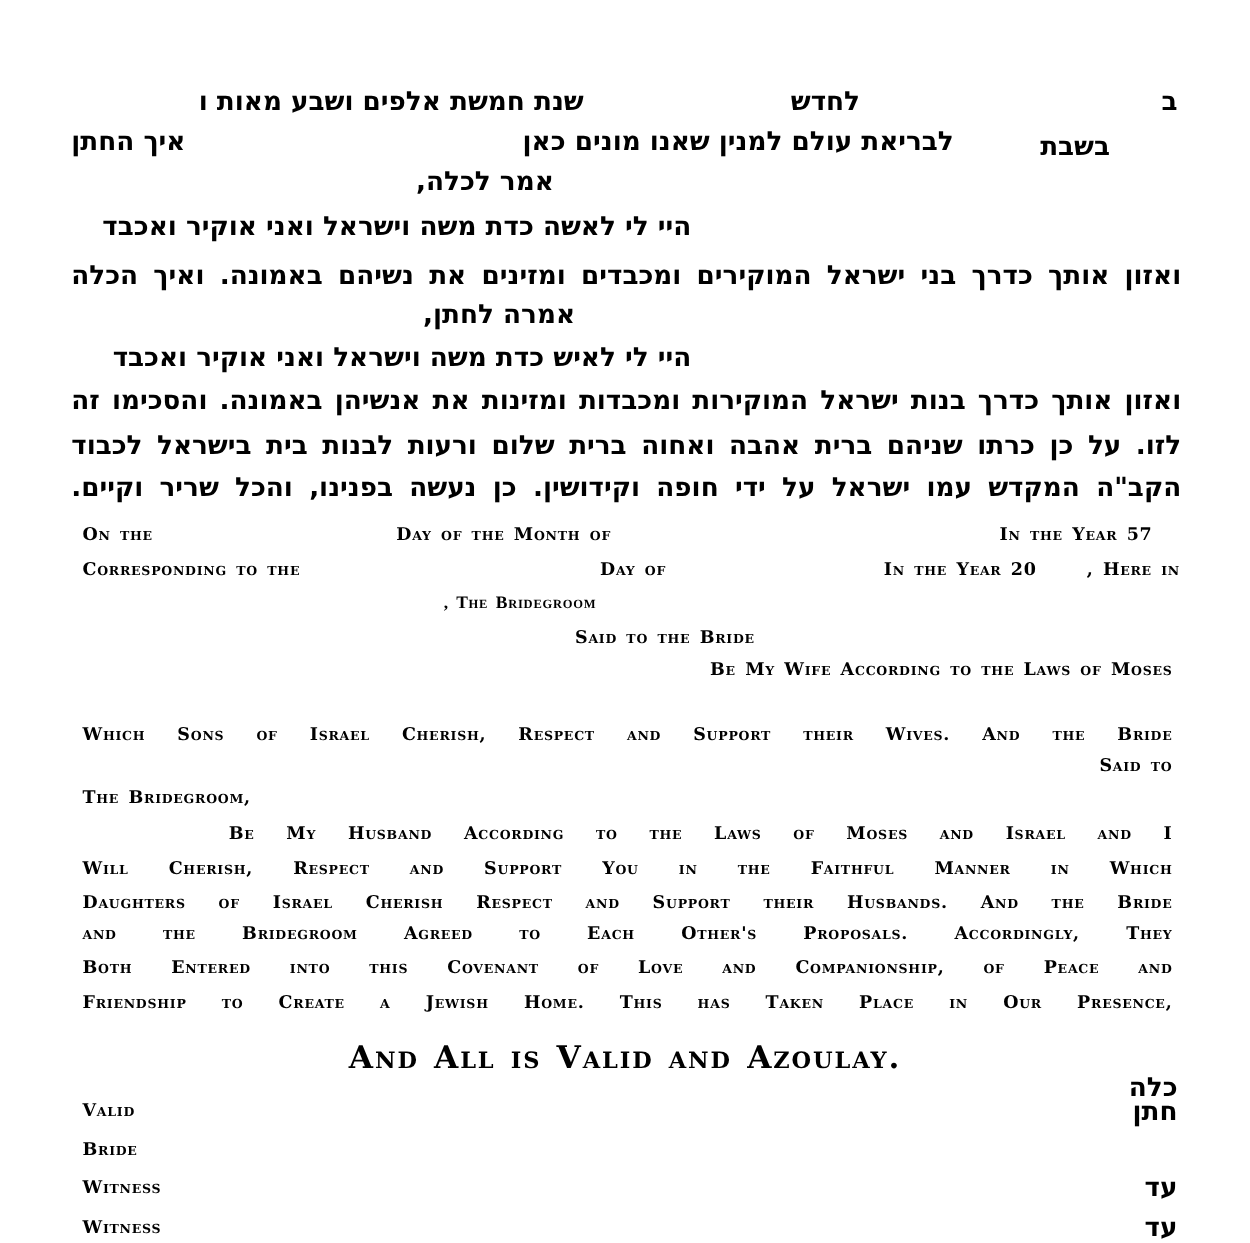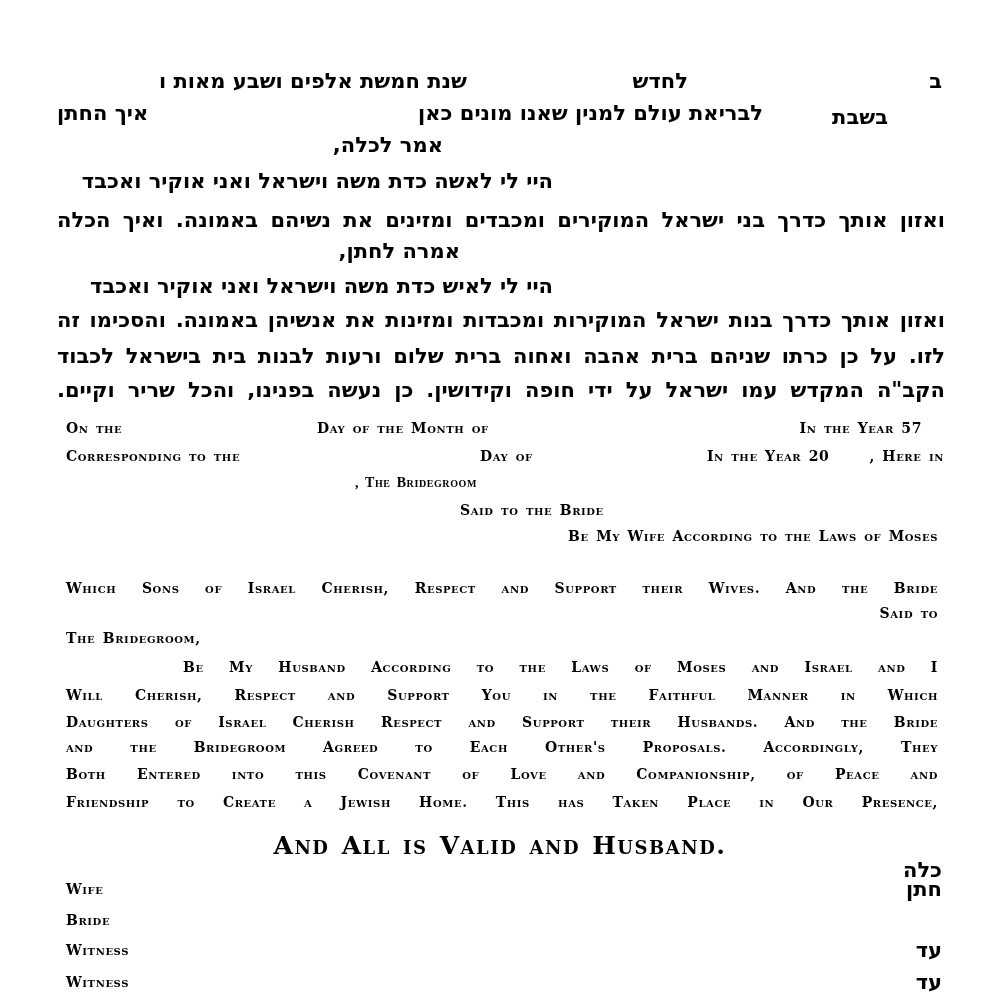--- a/index.html
+++ b/index.html
@@ -92,23 +92,23 @@
   <div class="en en-just" style="top:581px;">Which Sons of Israel Cherish, Respect and Support their Wives.  And the Bride</div>
   <span class="en en-right" style="top:606px;">Said to</span>
   <span class="en en-run" style="top:631px; left:66px;">The Bridegroom,</span>
   <div class="en en-just indent" style="top:660px;">Be My Husband  According to the Laws of Moses and Israel and I</div>
   <div class="en en-just" style="top:688px;">Will Cherish, Respect and Support You in the Faithful Manner in Which</div>
   <div class="en en-just" style="top:715px;">Daughters of Israel Cherish Respect and Support their Husbands. And the Bride</div>
   <div class="en en-just" style="top:740px;">and the Bridegroom Agreed to Each Other's Proposals. Accordingly, They</div>
   <div class="en en-just" style="top:767px;">Both Entered into this Covenant of Love and Companionship, of Peace and</div>
   <div class="en en-just" style="top:795px;">Friendship to Create a Jewish Home. This has Taken Place in Our Presence,</div>
 
-  <div class="en binding-line" style="top:833px;">And All is Valid and Husband.</div>
+  <div class="en binding-line" style="top:833px;">And All is Valid and Azoulay.</div>
 
-  <span class="en en-run" style="top:882px; left:66px;">Wife</span>
+  <span class="en en-run" style="top:882px; left:66px;">Valid</span>
   <span class="he he-run" style="top:879px; right:58px;">חתן</span>
 
   <span class="en en-run" style="top:913px; left:66px;">Bride</span>
   <span class="he he-run" style="top:860px; right:58px;margin-left:45px;">כלה</span>
 
   <span class="en en-run" style="top:943px; left:66px;">Witness</span>
   <span class="he he-run" style="top:940px; right:58px;">עד</span>
 
   <span class="en en-run" style="top:975px; left:66px;">Witness</span>
   <span class="he he-run" style="top:972px; right:58px;">עד</span>

